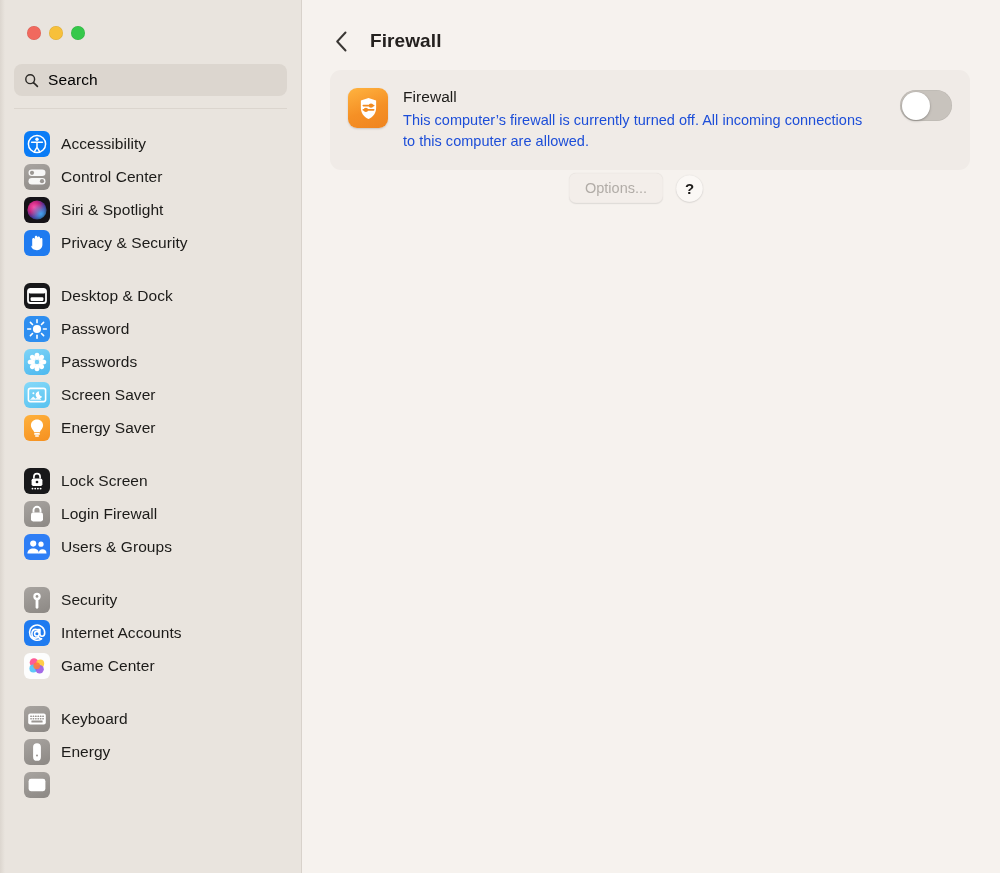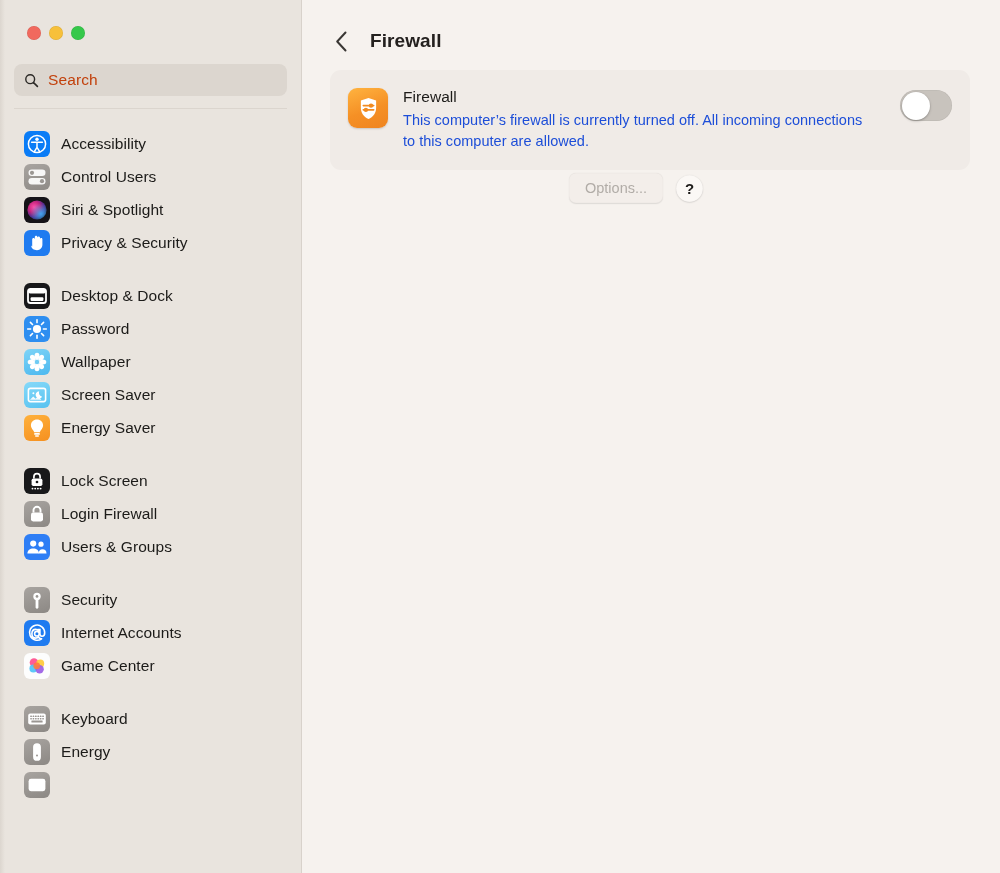--- a/index.html
+++ b/index.html
@@ -60,21 +60,21 @@
     border-radius: 8px;
     background: #dcd6cf;
     display: flex;
     align-items: center;
     gap: 9px;
     padding: 0 10px;
   }
   .search-icon { width: 15px; height: 15px; flex: 0 0 15px; display:block; }
   .search-text {
     font-size: 15.5px;
-    color: #c2410c;
+    color: #000000;
     letter-spacing: .1px;
     text-align: right;
   }
 
   .sidebar-divider {
     margin-top: 12px;
     height: 1px;
     background: #dbd5ce;
     width: 100%;
   }
@@ -273,21 +273,21 @@
 
         <div class="s-item">
           <span class="ico" style="background:linear-gradient(160deg,#a8a4a0,#8e8a86);">
             <svg width="26" height="26" viewBox="0 0 26 26">
               <rect x="4.5" y="5.5" width="17" height="6.6" rx="3.3" fill="#fff" opacity=".92"></rect>
               <rect x="4.5" y="13.9" width="17" height="6.6" rx="3.3" fill="#fff" opacity=".92"></rect>
               <circle cx="8" cy="8.8" r="2.1" fill="#9b9793"></circle>
               <circle cx="18" cy="17.2" r="2.1" fill="#9b9793"></circle>
             </svg>
           </span>
-          <span class="s-label">Control Users</span>
+          <span class="s-label">Control Center</span>
         </div>
 
         <div class="s-item">
           <span class="ico" style="background:#151217;">
             <svg width="26" height="26" viewBox="0 0 26 26">
               <defs>
                 <radialGradient id="sg1" cx="35%" cy="35%" r="72%">
                   <stop offset="0%" stop-color="#ff4fa8"></stop>
                   <stop offset="42%" stop-color="#c4267f"></stop>
                   <stop offset="75%" stop-color="#4a2a8e"></stop>
@@ -356,21 +356,21 @@
                 <ellipse cx="7" cy="13" rx="3.3" ry="2.5"></ellipse>
                 <ellipse cx="19" cy="13" rx="3.3" ry="2.5"></ellipse>
                 <ellipse cx="8.8" cy="8.8" rx="2.4" ry="3.1" transform="rotate(-45 8.8 8.8)"></ellipse>
                 <ellipse cx="17.2" cy="17.2" rx="2.4" ry="3.1" transform="rotate(-45 17.2 17.2)"></ellipse>
                 <ellipse cx="17.2" cy="8.8" rx="3.1" ry="2.4" transform="rotate(-45 17.2 8.8)"></ellipse>
                 <ellipse cx="8.8" cy="17.2" rx="3.1" ry="2.4" transform="rotate(-45 8.8 17.2)"></ellipse>
               </g>
               <circle cx="13" cy="13" r="2.3" fill="#6ecbf4"></circle>
             </svg>
           </span>
-          <span class="s-label">Wallpaper</span>
+          <span class="s-label">Passwords</span>
         </div>
 
         <div class="s-item">
           <span class="ico" style="background:linear-gradient(160deg,#86d9f9,#57c2f0);">
             <svg width="26" height="26" viewBox="0 0 26 26">
               <rect x="4.4" y="6.4" width="17.2" height="13.2" rx="2" fill="none" stroke="#fff" stroke-width="1.6"></rect>
               <path d="M15.2 9.2a3.6 3.6 0 1 0 3 5.6 4.3 4.3 0 0 1-3-5.6z" fill="#fff"></path>
               <circle cx="9.4" cy="11.3" r="1" fill="#fff"></circle>
               <path d="M6 17.8l3.2-3.4 2.4 2.3 2.6-2.7 3.2 3.8z" fill="#fff" opacity=".9"></path>
             </svg>

